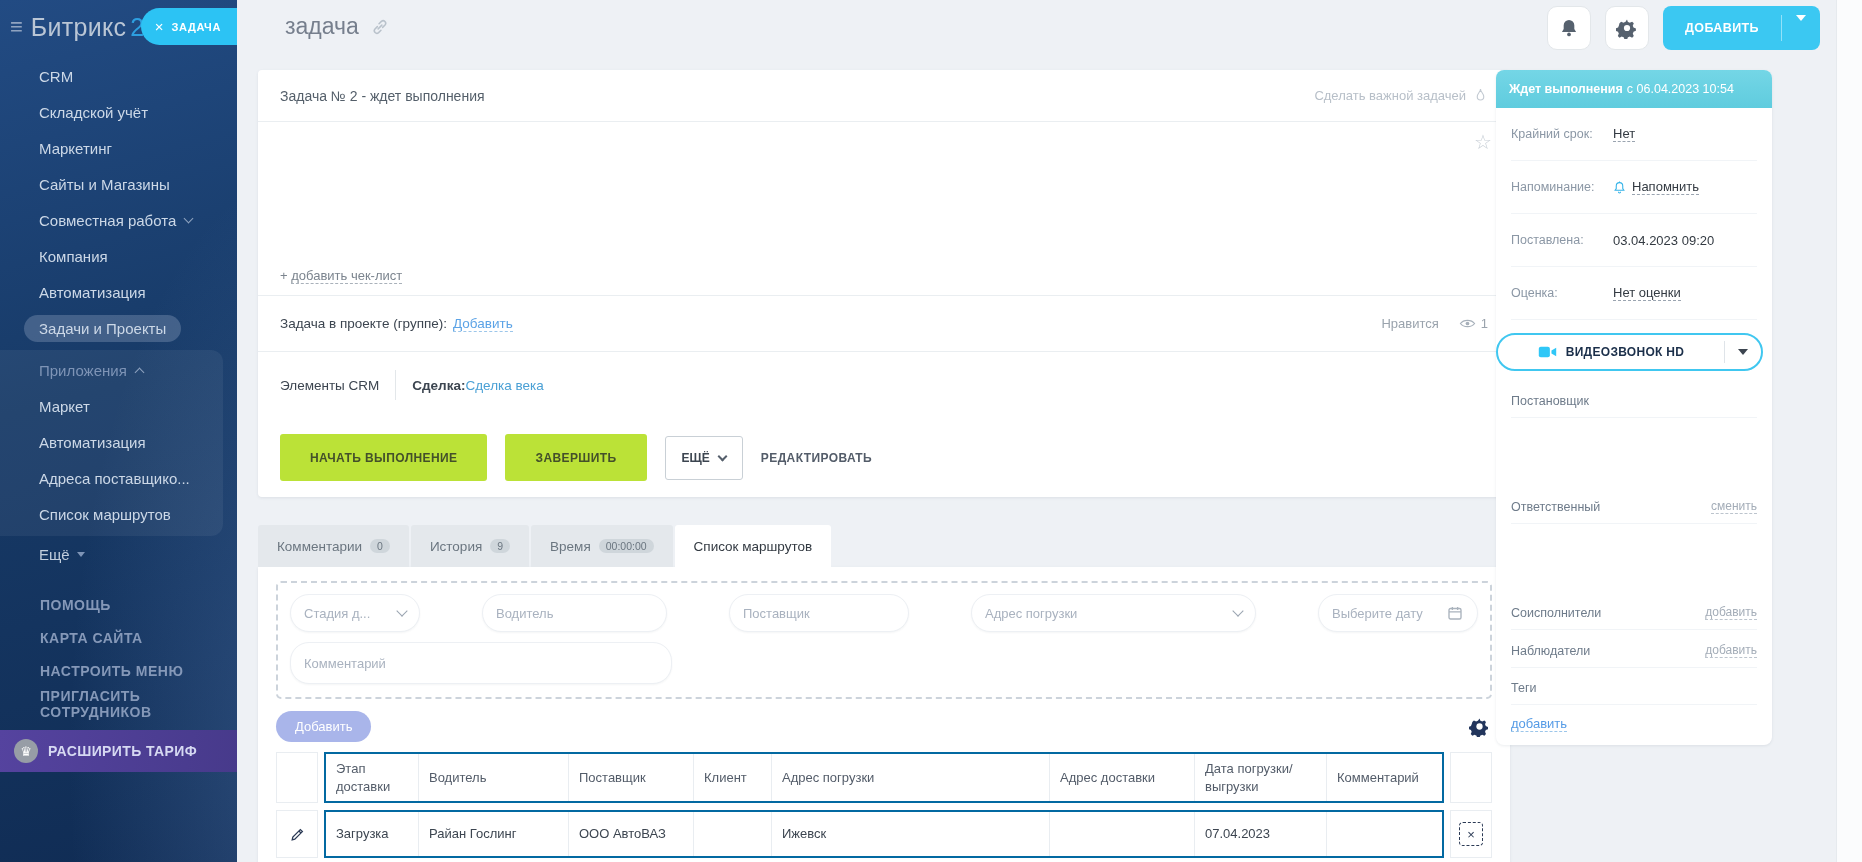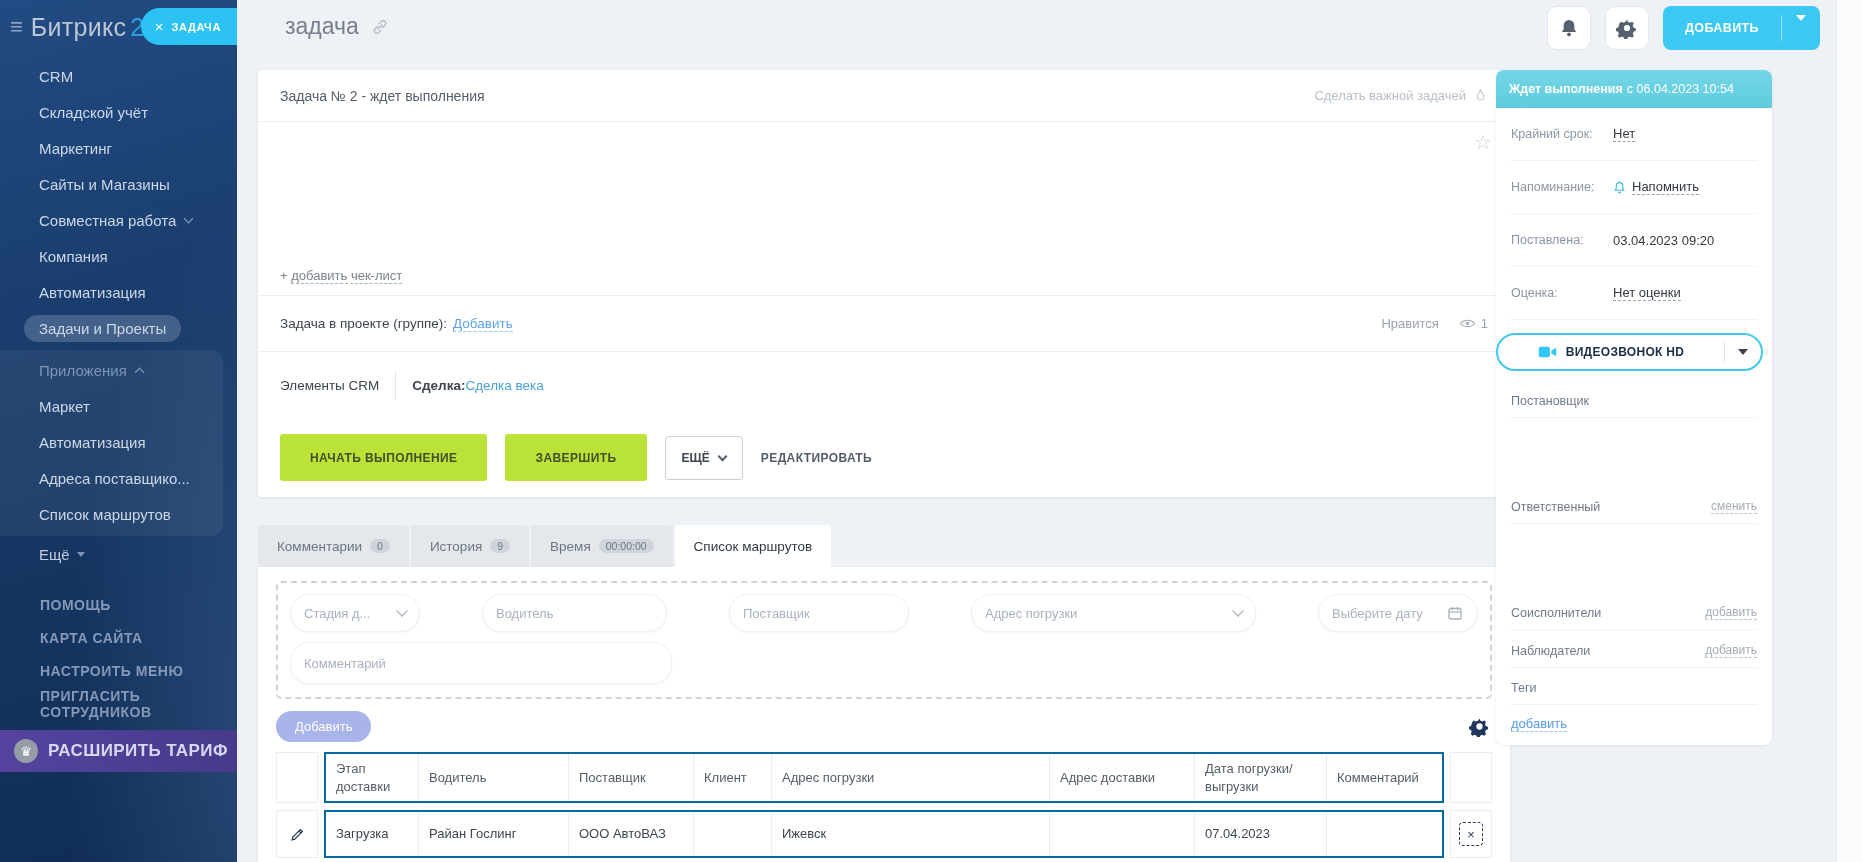--- a/index.html
+++ b/index.html
@@ -57,21 +57,21 @@
     color:#8598b8; font-size:14px; font-weight:bold; letter-spacing:.5px; cursor:pointer;
   }
   .tariff-bar {
     margin-top:10px; height:42px; background:linear-gradient(100deg,#55439f,#473a8b);
     display:flex; align-items:center; padding-left:14px; gap:10px; cursor:pointer;
   }
   .tariff-icon {
     width:24px; height:24px; border-radius:50%; background:#979da6;
     color:#fff; font-size:13px; display:flex; align-items:center; justify-content:center;
   }
-  .tariff-label { color:#d6d9f2; font-size:17px; font-weight:bold; letter-spacing:.4px; }
+  .tariff-label { color:#d6d9f2; font-size:14px; font-weight:bold; letter-spacing:.4px; }
 
   
   .page-title-wrap { position:absolute; left:285px; top:13px; display:flex; align-items:center; gap:12px; z-index:1; }
   .page-title { font-size:23px; color:#767f8d; font-weight:normal; }
   .topbar-controls { position:absolute; left:1547px; top:6px; display:flex; align-items:center; gap:14px; z-index:1; }
   .icon-btn {
     width:44px; height:44px; background:#fff; border:1px solid #e3e7ea; border-radius:10px;
     display:flex; align-items:center; justify-content:center; cursor:pointer;
   }
   .add-btn {

